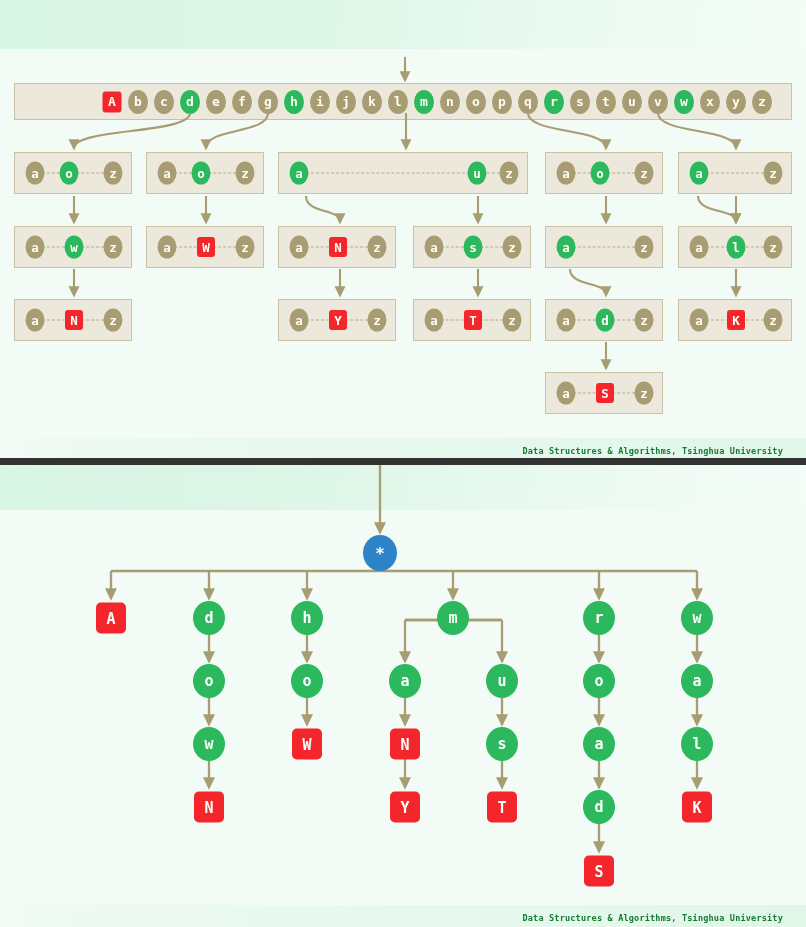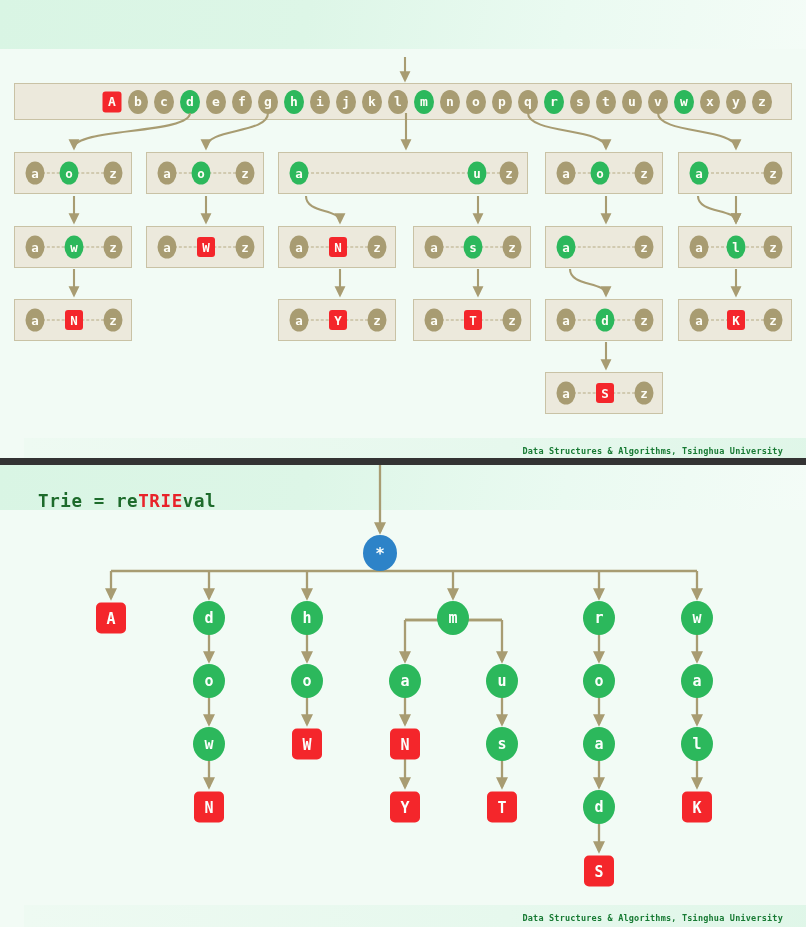--- a/index.html
+++ b/index.html
@@ -329,21 +329,20 @@
       <div class="footer-text">Data Structures &amp; Algorithms, Tsinghua University</div>
       <div class="footer-page">2</div>
     </div>
   </div>
 
   <div class="divider"></div>
 
   <div class="slide" id="slide2">
     <div class="slide-bg"></div>
     <div class="title-band"></div>
-    <div class="title"><span>Trie = re</span><span class="hl">TRIE</span><span>val</span></div>
 
     <svg class="wires" id="s2-wires">
       <defs>
         <marker id="ah2" markerWidth="7" markerHeight="7" refX="4.2" refY="3" orient="auto">
           <path d="M0,0.4 L5.4,3 L0,5.6 z" fill="#a89c72"></path>
         </marker>
       </defs>
       <g fill="none" stroke="#a89c72" stroke-width="2.3" marker-end="url(#ah2)">
         <path d="M380,0 L380,67"></path>
       </g>

